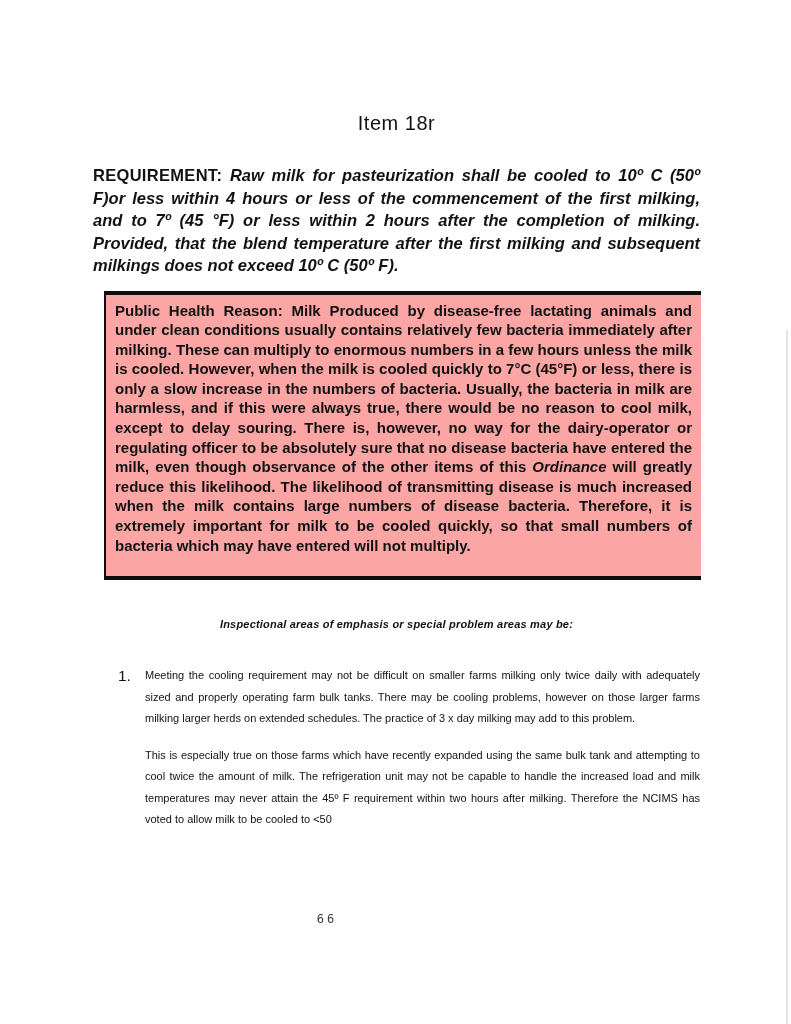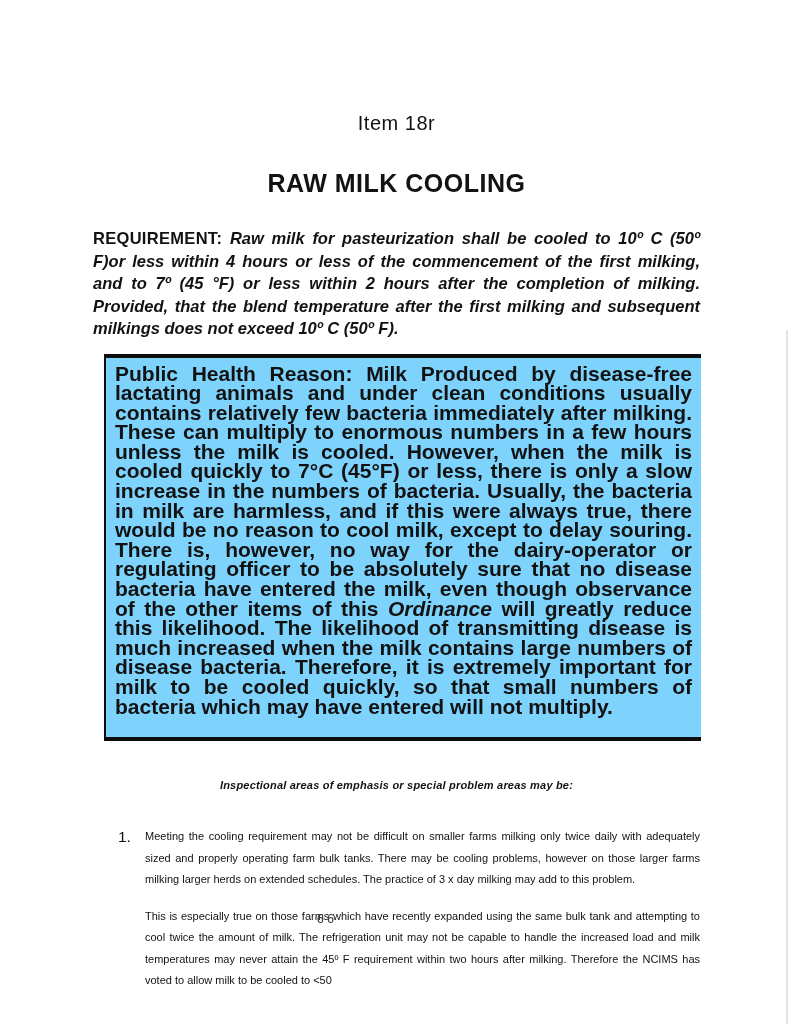--- a/index.html
+++ b/index.html
@@ -43,26 +43,26 @@
     font-weight: bold;
     font-style: italic;
   }
   .requirement .req-label {
     font-style: normal;
     letter-spacing: 0.3px;
   }
   .health-box {
     margin: 14px 0 0 11px;
     width: 577px;
-    background: #7dd3fc;
+    background: #fca5a5;
     border-top: 4px solid #0d0d0d;
     border-bottom: 4px solid #0d0d0d;
     border-left: 2px solid #0d0d0d;
     padding: 6px 9px 21px 9px;
-    font-size: 21px;
+    font-size: 15px;
     font-weight: bold;
     line-height: 19.6px;
     text-align: justify;
   }
   .ordinance-word {
     font-style: italic;
   }
   .inspection-heading {
     margin: 38px 0 0 0;
     font-size: 11px;
@@ -113,21 +113,20 @@
     background: #e3e3e3;
   }
 </style>
 </head>
 <body>
 
 <div class="page">
 
   <div class="item-label">Item 18r</div>
 
-  <div class="doc-title">RAW MILK COOLING</div>
 
   <p class="requirement">
     <span class="req-label">REQUIREMENT:</span><span> Raw milk for pasteurization shall be cooled to 10º C (50º F)or less within 4 hours or less of the commencement of the first milking, and to 7º (45 °F) or less within 2 hours after the completion of  milking.  Provided, that the blend temperature after the first milking and subsequent milkings does not exceed 10º C (50º F).</span>
   </p>
 
   <div class="health-box">
     <span>Public Health Reason: Milk Produced by disease-free lactating animals and under clean conditions usually contains relatively few bacteria immediately after milking.  These can multiply to enormous numbers in a few hours unless the milk is cooled.  However, when the milk is cooled quickly to 7°C (45°F) or less, there is only a slow increase in the numbers of bacteria.  Usually, the bacteria in milk are harmless, and if this were always true, there would be no reason to cool milk, except to delay souring.  There is, however, no way for the dairy-operator or regulating officer to be absolutely sure that no disease bacteria have entered the milk, even though observance of the other items of this </span><span class="ordinance-word">Ordinance</span><span> will greatly reduce this likelihood.  The likelihood of transmitting disease is much increased when the milk contains large numbers of disease bacteria.  Therefore, it is extremely important for milk to be cooled quickly, so that small numbers of bacteria which may have entered will not multiply.</span>
   </div>
 
   <div class="inspection-heading">Inspectional areas of emphasis or special problem areas may be:</div>

